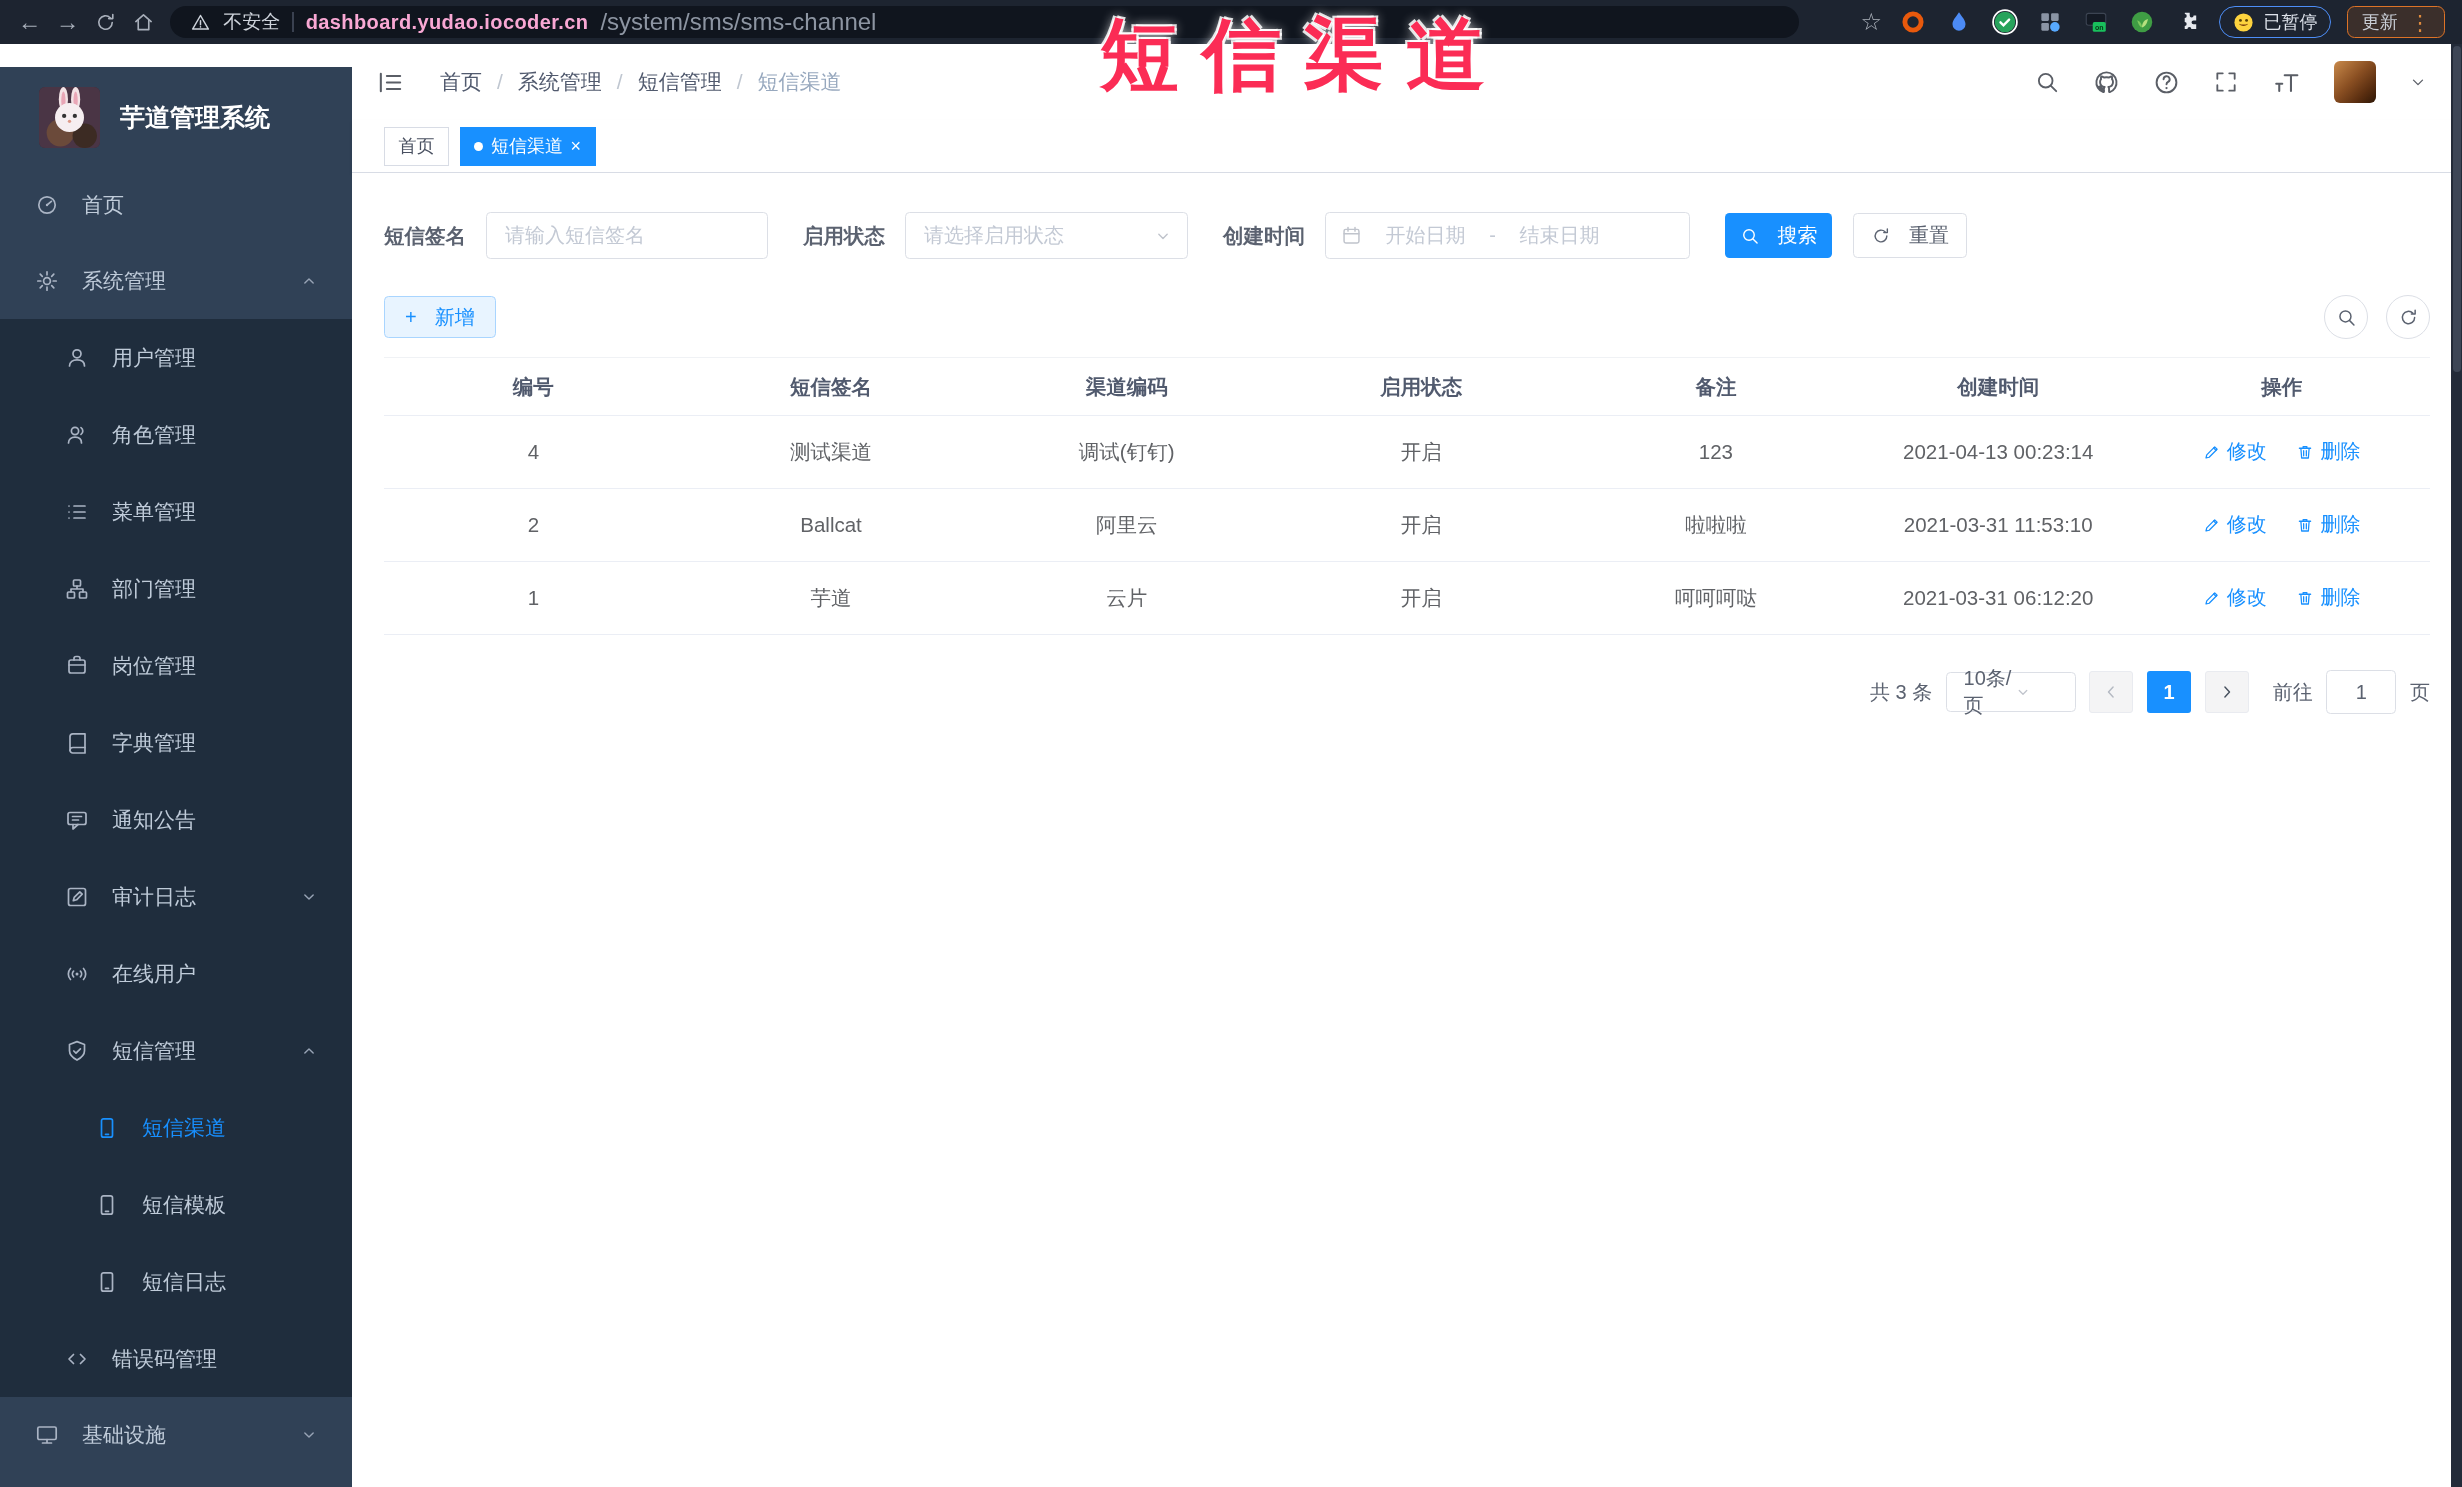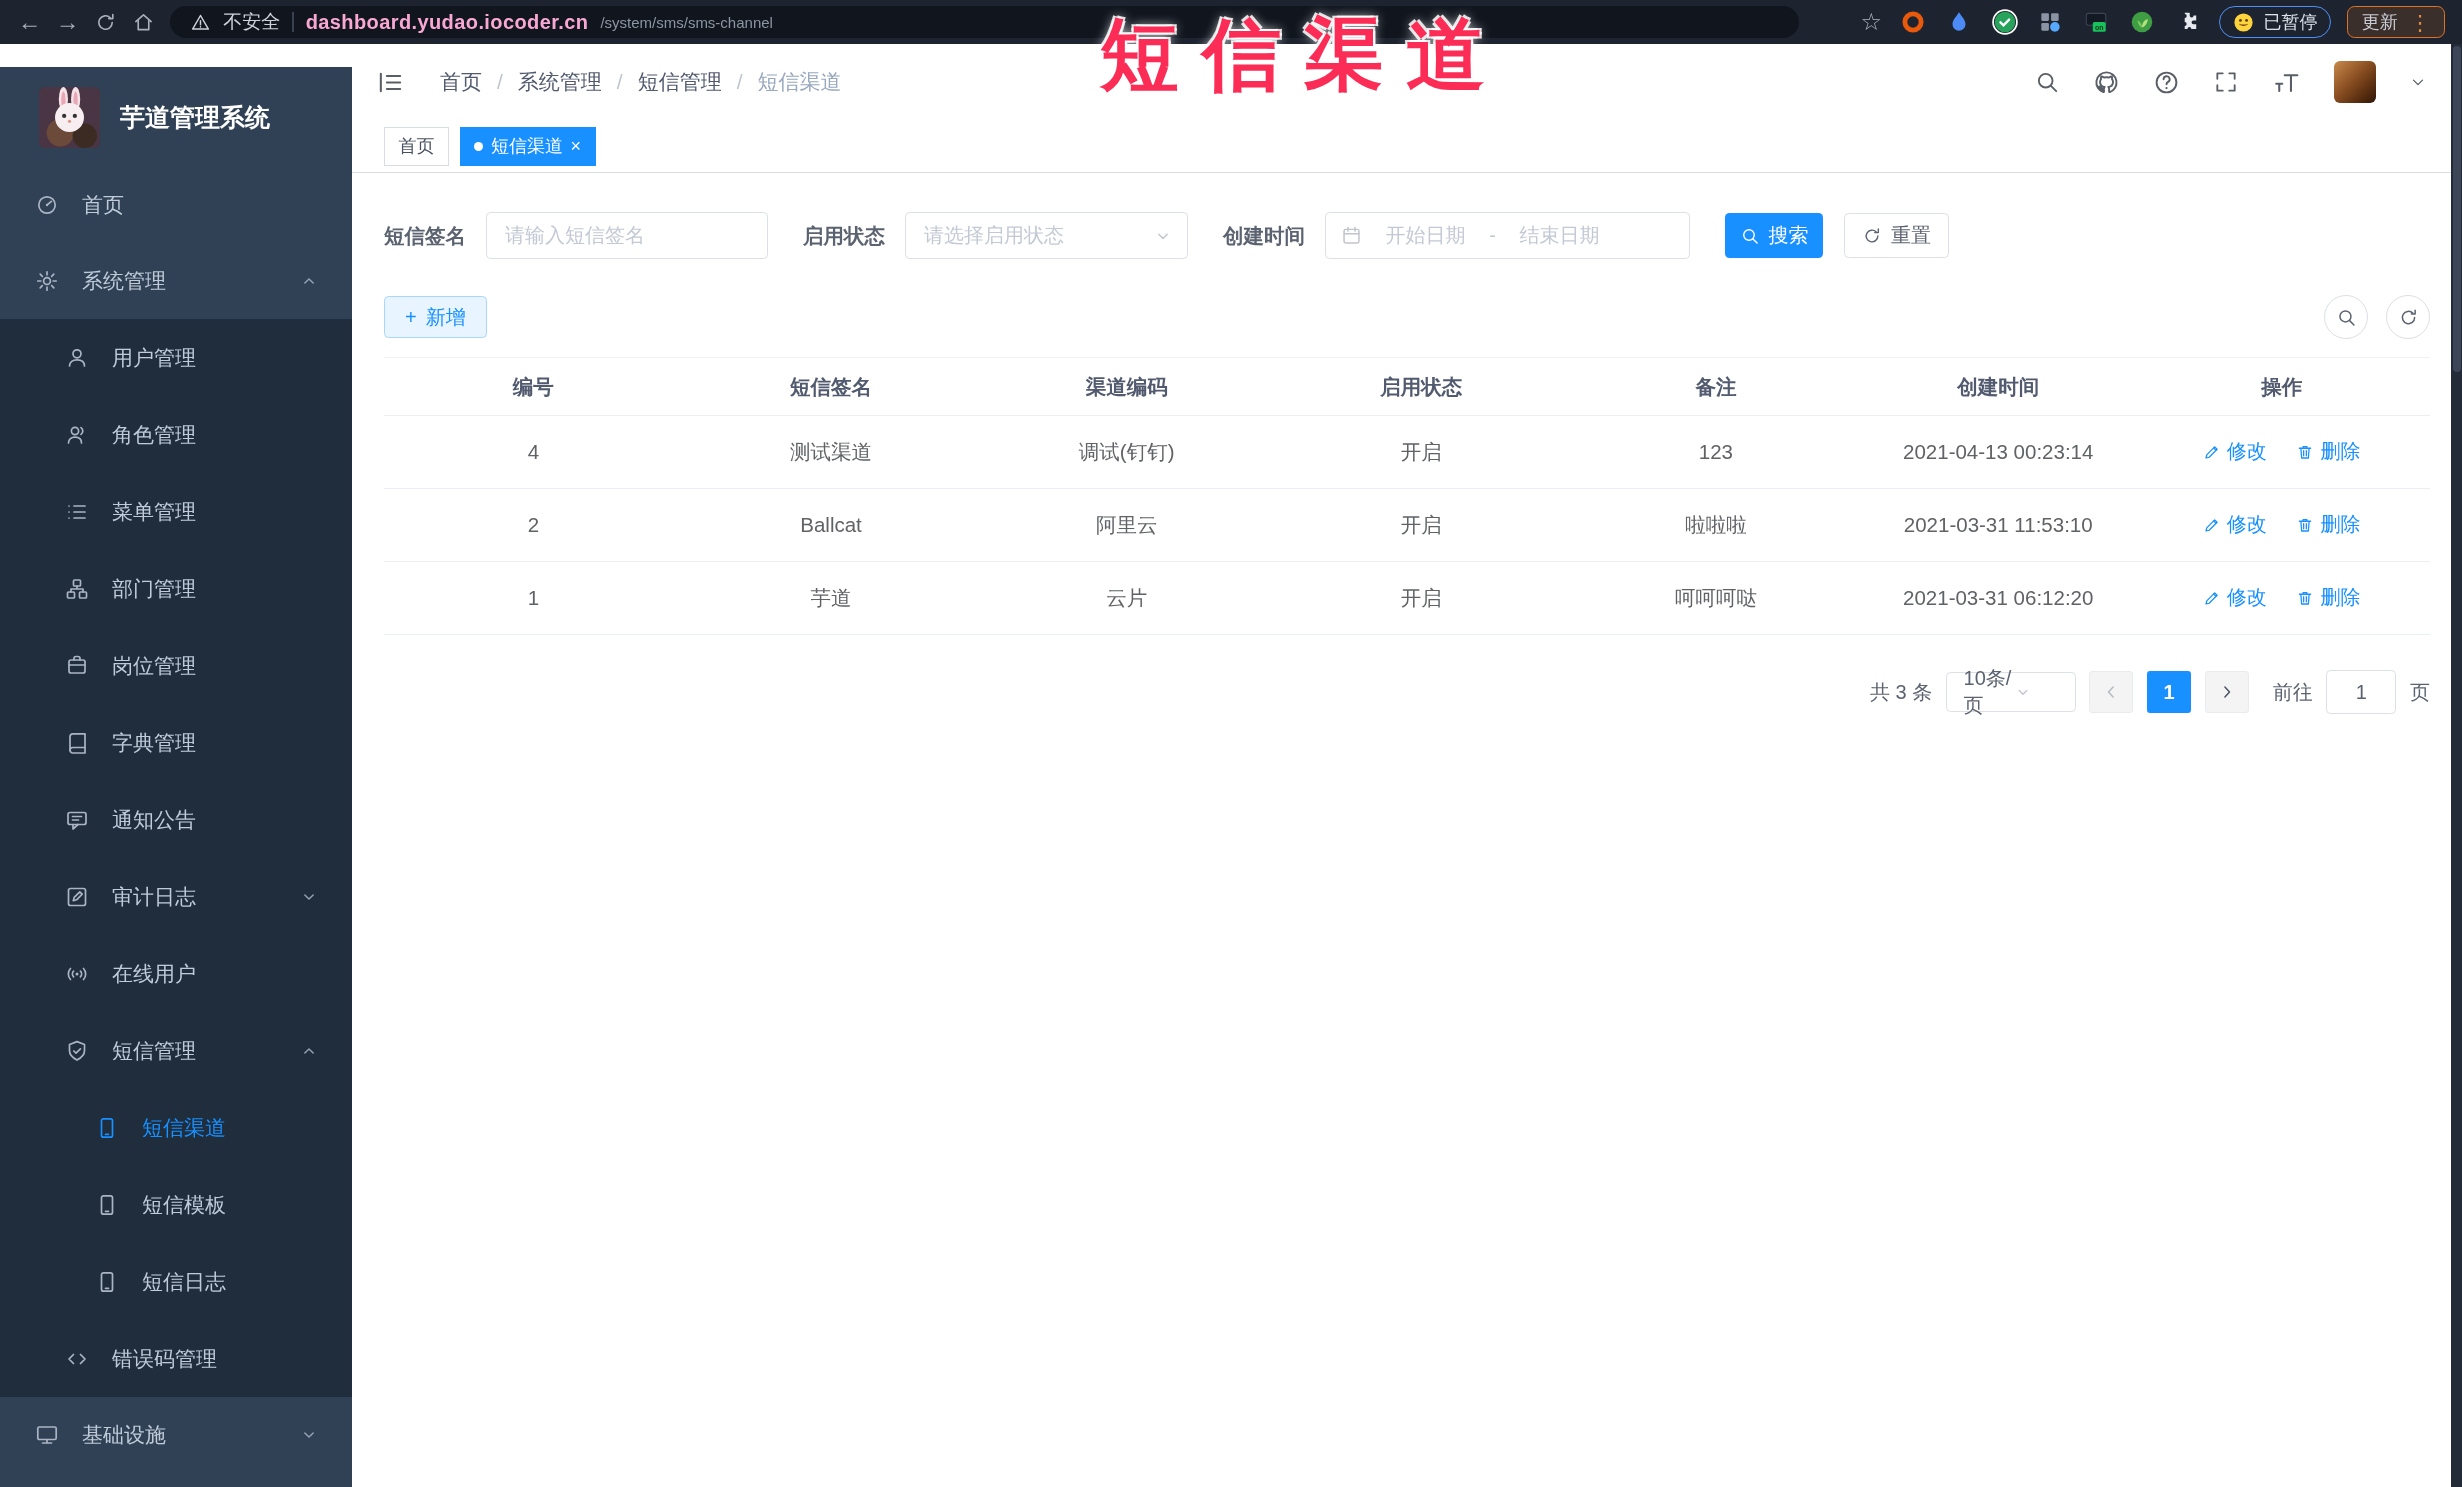--- a/index.html
+++ b/index.html
@@ -15,21 +15,21 @@
   
   .browser-bar { height:44px; background:#1d2430; display:flex; align-items:center;
     padding:0 10.6px; position:relative; z-index:5; }
   .nav-ico { width:38px; height:35px; display:flex; align-items:center; justify-content:center;
     color:#a9b0bb; font-size:23.5px; }
   .url-pill { height:32px; width:1629px; background:#10151e; border-radius:16px;
     display:flex; align-items:center; padding:0 20px; gap:12px; margin-left:7.6px;
     color:#cdd2da; font-size:19px; }
   .url-divider { width:1.5px; height:20px; background:#3a4150; }
   .url-host { color:#f9a8d4; font-weight:bold; font-size:20px; letter-spacing:0.4px; }
-  .url-path { color:#8d95a2; font-size:15px; }
+  .url-path { color:#8d95a2; font-size:24px; }
   .browser-right { margin-left:auto; display:flex; align-items:center; gap:16.7px; padding-right:6px; }
   .star { color:#aeb4bd; font-size:24px; }
   .ext { width:29px; height:29px; display:flex; align-items:center; justify-content:center; }
   .chip-paused { height:32px; border:1.5px solid #4d8ef7; border-radius:16.7px; display:flex;
     align-items:center; gap:9px; padding:0 12px; color:#dde2ea; font-size:18px; }
   .btn-update { height:32px; border:1.5px solid #dd7327; border-radius:7.6px; background:#3b2f2b;
     display:flex; align-items:center; gap:12px; padding:0 13.6px; color:#c9ced6; font-size:18px; }
   .dots { color:#e08b3d; font-size:21px; line-height:1; }
 
   
@@ -90,21 +90,21 @@
   .f-select .ph { color:#c3c9d4; font-size:20px; flex:1; }
   .sel-arrow { color:#c0c4cc; display:flex; }
   .date-box { width:365px; height:47px; border:0.8px solid #dcdfe6; border-radius:4.5px;
     display:flex; align-items:center; padding:0 15px; gap:7.6px; }
   .date-box .cal { color:#c0c4cc; display:flex; flex:none; }
   .date-input { border:none; outline:none; width:112px; font-size:20px; color:#606266;
     text-align:center; }
   .range-sep { color:#c3c9d4; font-size:20px; }
 
   .btn { height:45px; border-radius:4.5px; display:inline-flex; align-items:center;
-    justify-content:flex-start; gap:9px; font-size:20px; cursor:pointer;
+    justify-content:flex-start; gap:18px; font-size:20px; cursor:pointer;
     border:0.8px solid transparent; white-space:nowrap; }
   .btn-primary { background:#1890ff; color:#fff; padding:0 13.6px; }
   .btn-plain { background:#fff; border-color:#dcdfe6; color:#5b6270; padding:0 16.7px; }
   .btn-add { background:#e8f4ff; border-color:#a9d5ff; color:#1890ff; padding:0 20px; height:42px; }
 
   .toolbar-row { display:flex; align-items:center; margin-top:36px; margin-bottom:18px; }
   .circle-btn { width:44px; height:44px; border-radius:50%; border:0.8px solid #dcdfe6;
     background:#fff; display:flex; align-items:center; justify-content:center; color:#5b6270;
     cursor:pointer; }
   .tr-spacer { flex:1; }

